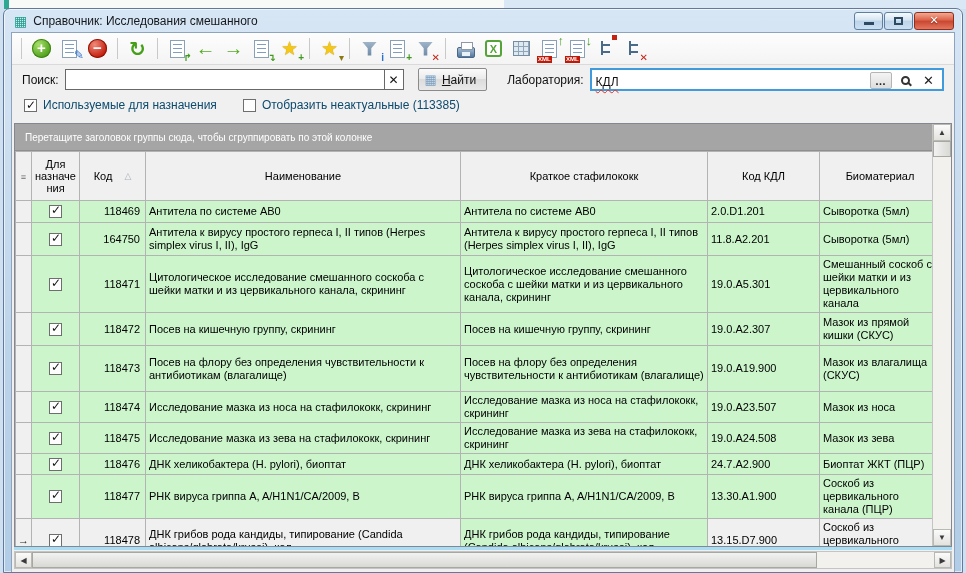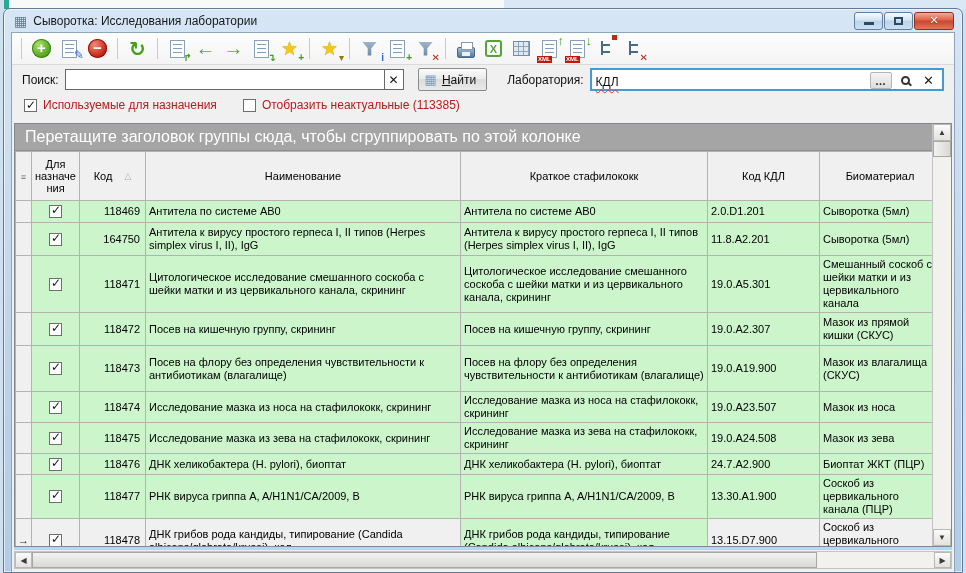--- a/index.html
+++ b/index.html
@@ -69,30 +69,30 @@
   .lab-label { margin-left:14px; }
   .lab-input { flex:1; border:2px solid #3f9bdc; height:23px; padding:0 2px 0 4px; }
   .lab-value { font-size:12px; color:#111; text-decoration:underline wavy #e03321 1px; text-underline-offset:3px; flex:1; }
   .lab-btn { width:22px; height:17px; background:linear-gradient(#f4f4f4,#ddd); border:1px solid #b5b5b5; border-radius:2px; display:flex; align-items:center; justify-content:center; font-size:11px; font-weight:bold; color:#222; margin-left:2px; cursor:pointer; letter-spacing:1px; }
   .mag { position:relative; width:9px; height:9px; border:2px solid #333; border-radius:50%; }
   .mag::after { content:""; position:absolute; width:5px; height:2px; background:#333; transform:rotate(45deg); right:-4px; bottom:-2px; }
   .lab-x { border:none; background:none; font-size:13px; }
 
   
   .optrow { height:22px; display:flex; align-items:center; padding:0 12px; gap:26px; }
-  .opt { display:flex; align-items:center; gap:6px; font-size:12px; color:#b91c1c; cursor:pointer; }
+  .opt { display:flex; align-items:center; gap:6px; font-size:12px; color:#0c4a6e; cursor:pointer; }
   .cb { width:13px; height:13px; background:#fdfdfd; border:1px solid #6e6e6e; position:relative; display:inline-block; flex:none; }
   .cb.checked::after { content:"✓"; position:absolute; left:1px; top:-2px; font-size:12px; font-weight:bold; color:#111; }
 
   .gap6 { height:7px; }
 
   
   .gridwrap { height:424px; margin:0 2px; border:1px solid #828790; background:#fff; position:relative; overflow:hidden; }
   .grid-main { position:absolute; left:0; top:0; right:19px; bottom:0; overflow:hidden; }
-  .group-panel { height:27px; background:#a5a5a5; border-bottom:1px solid #8e8e8e; color:#fff; font-size:16px; display:flex; align-items:center; padding:0 10px; }
+  .group-panel { height:27px; background:#a5a5a5; border-bottom:1px solid #8e8e8e; color:#fff; font-size:10px; display:flex; align-items:center; padding:0 10px; }
   table { border-collapse:collapse; table-layout:fixed; width:925px; }
   col.c-ind{width:16px} col.c-chk{width:48px} col.c-code{width:66px} col.c-name{width:315px} col.c-shrt{width:247px} col.c-kdl{width:112px} col.c-bio{width:121px}
   th,td { border:1px solid #b3b3b3; font-size:11px; font-weight:normal; color:#000; vertical-align:middle; overflow:hidden; }
   thead tr { height:49px; }
   th { background:#f0f0f0; text-align:center; padding:3px 2px; word-wrap:break-word; }
   th.ind { background:#f0f0f0; }
   .cust-icon { color:#6d6d6d; font-size:9px; }
   .hdr-code { display:flex; align-items:center; justify-content:center; gap:12px; }
   .sort { color:#a9b2ba; font-size:9px; }
   td { padding:2px 3px; line-height:13px; background:#ccf5cc; }
@@ -120,21 +120,21 @@
 </head>
 <body>
 
 <div class="bg-strip"></div>
 <div class="bg-strip2"></div>
 
 <div class="window">
 
   <div class="titlebar">
     <span class="title-icon">▦</span>
-    <span class="title-text">Сыворотка: Исследования лаборатории</span>
+    <span class="title-text">Справочник: Исследования смешанного</span>
     <span class="win-controls">
       <span class="wbtn">
           <span class="glyph-min"></span>
         </span>
       <span class="wbtn">
           <span class="glyph-max"></span>
         </span>
       <span class="wbtn close">✕</span>
     </span>
   </div>

